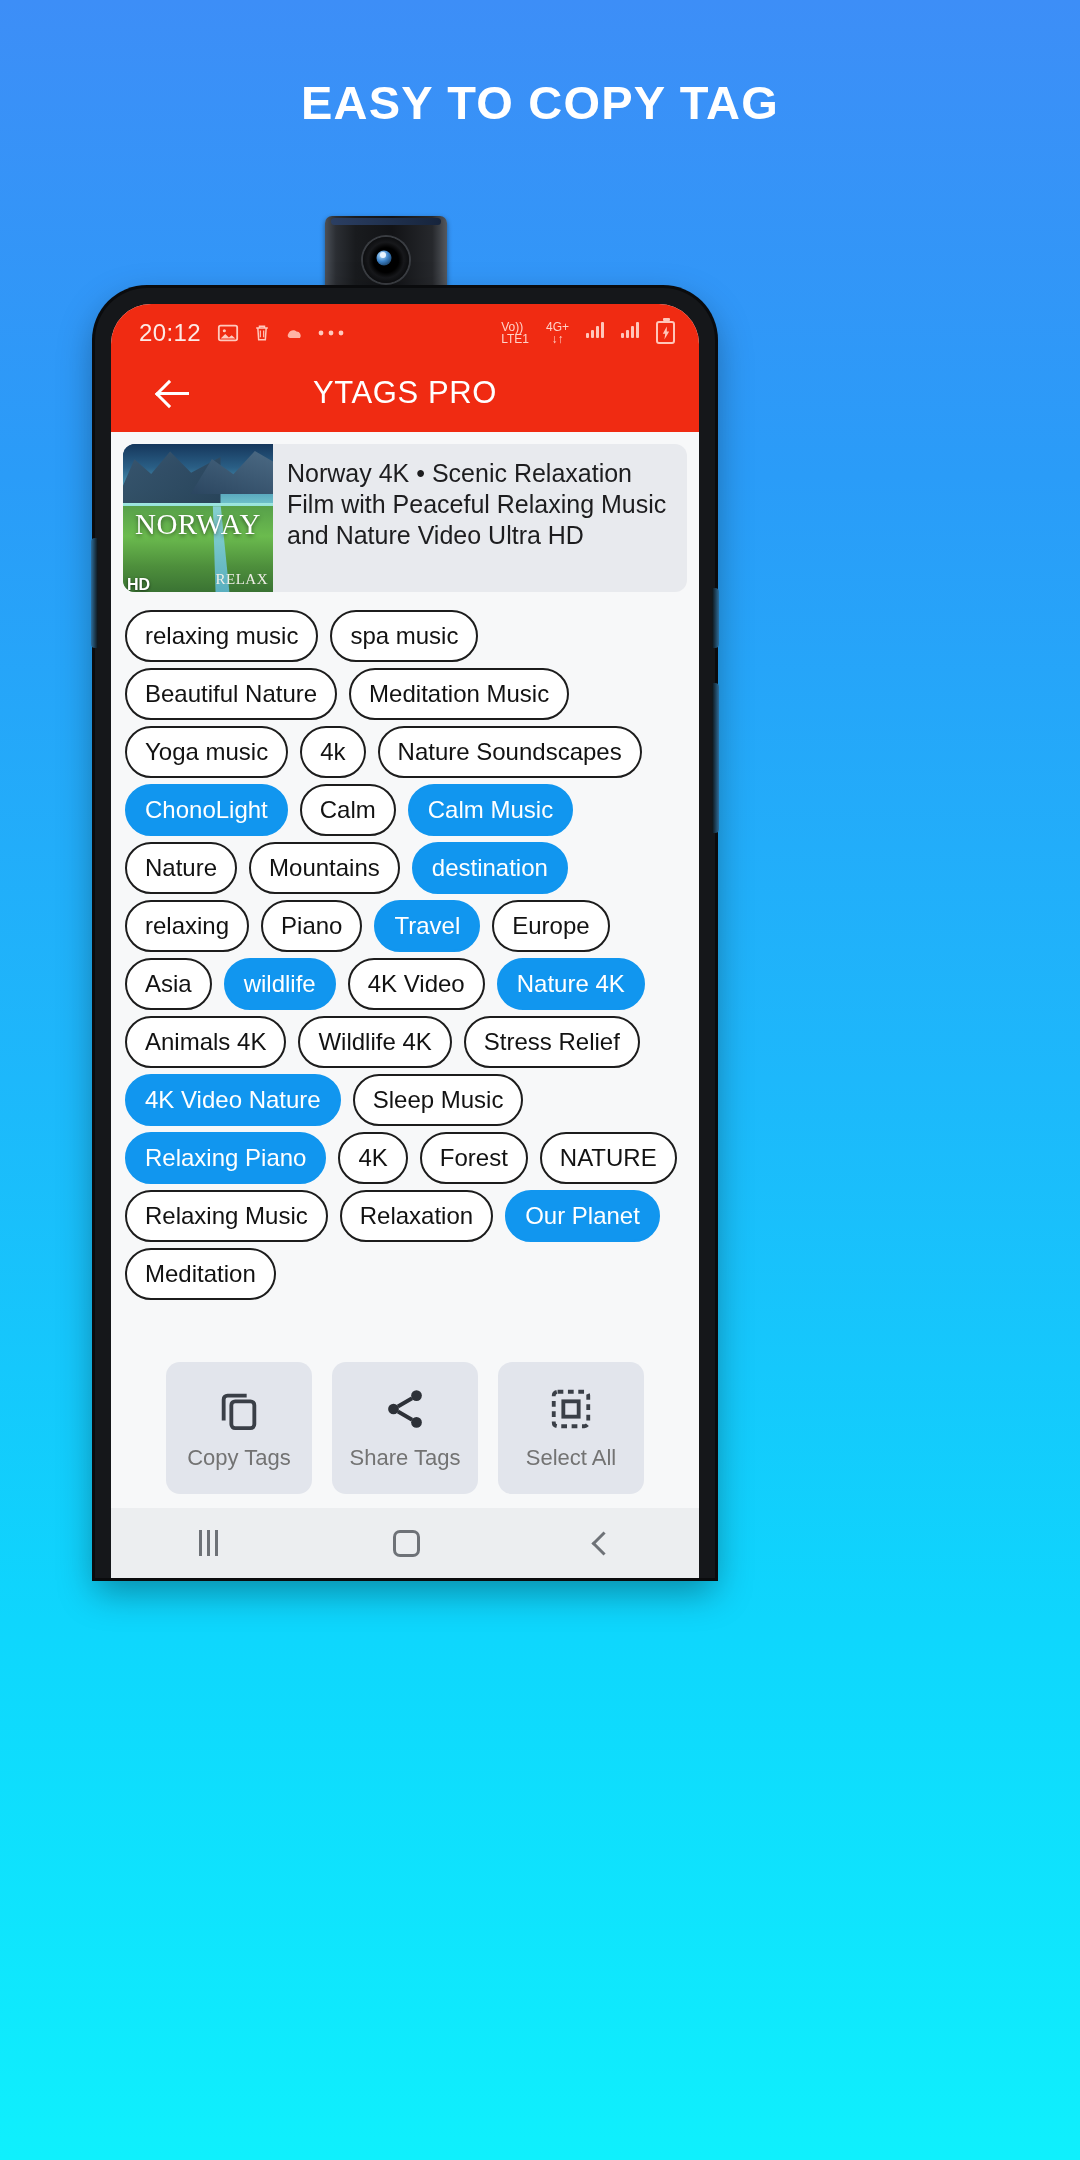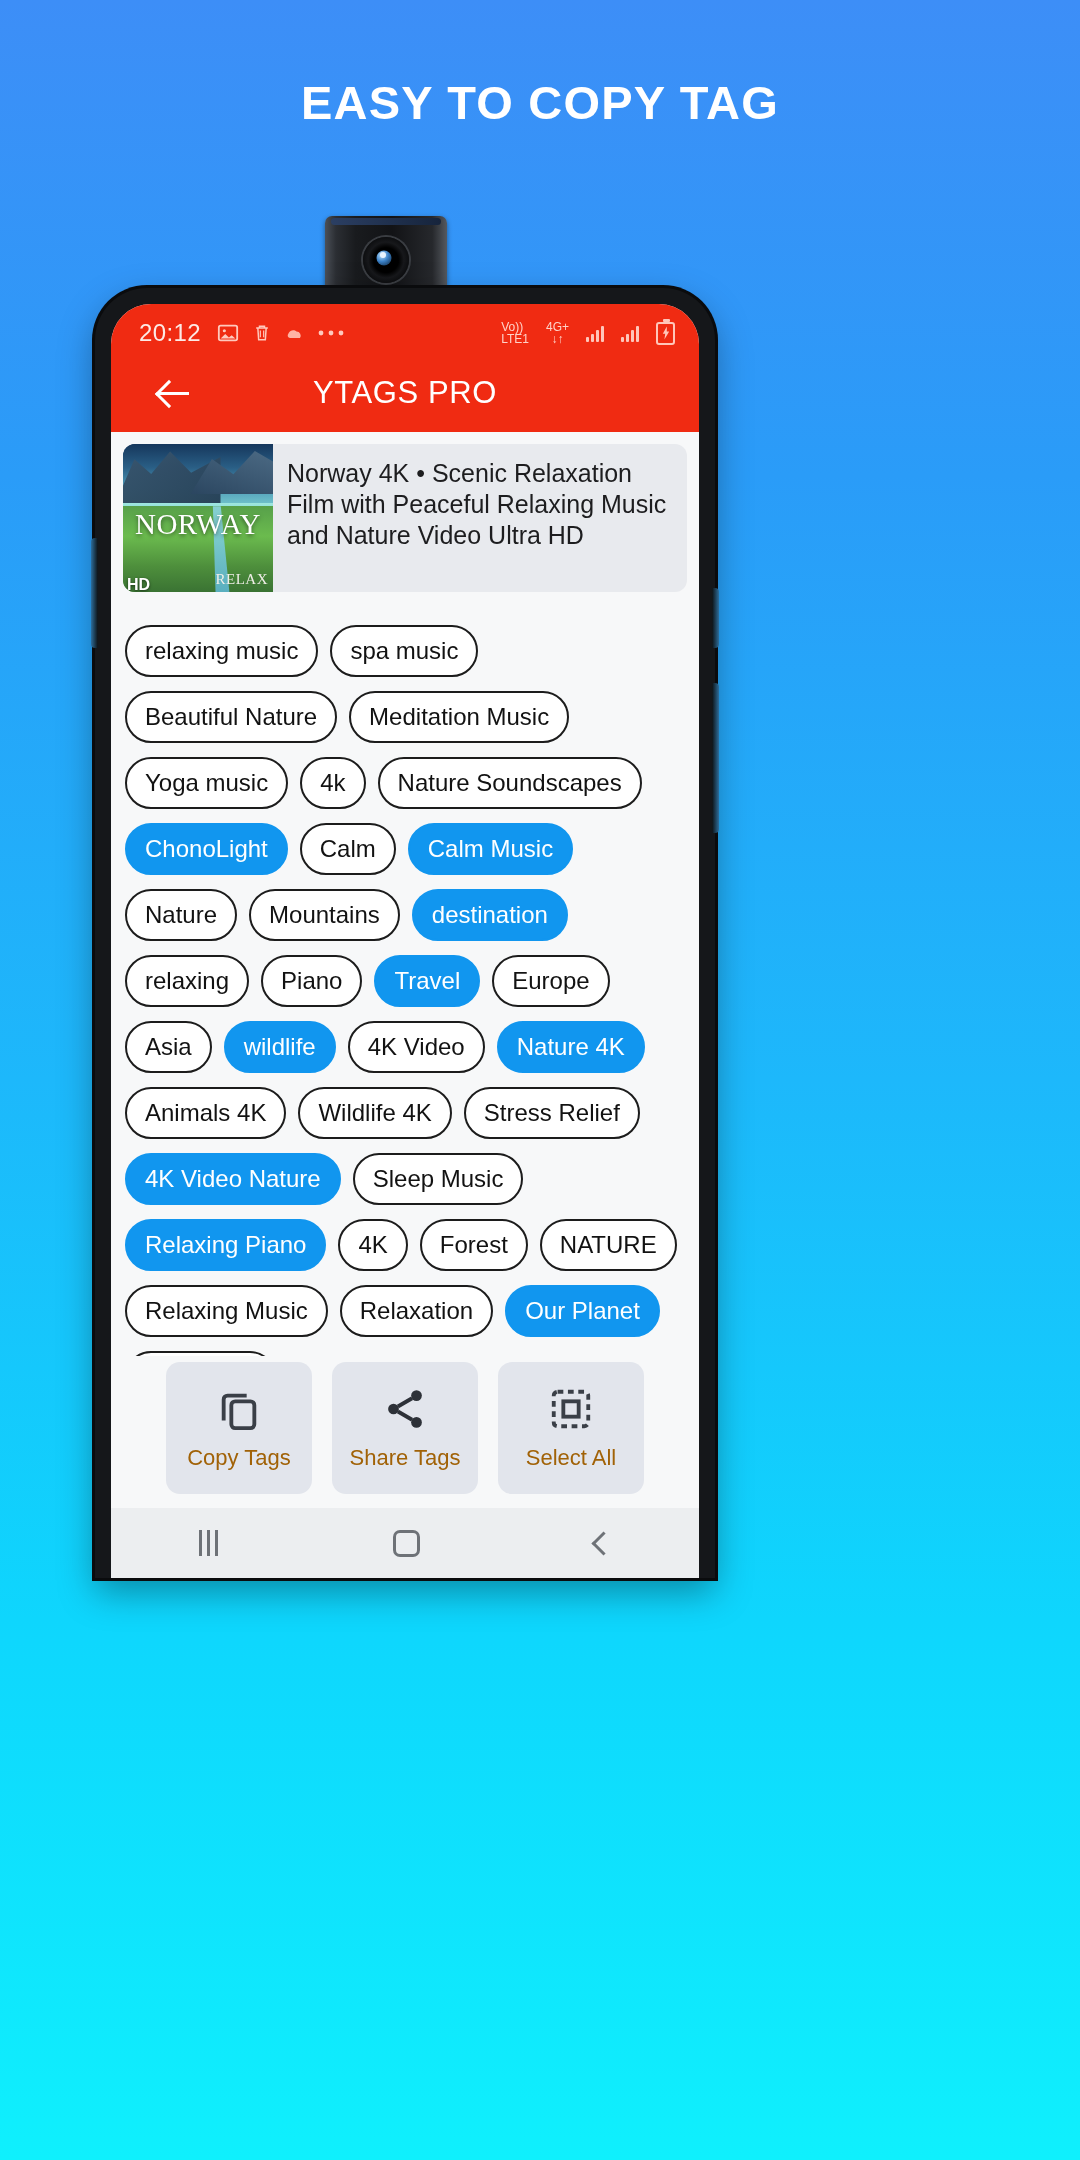--- a/index.html
+++ b/index.html
@@ -73,21 +73,21 @@
   }
 
   
   .statusbar{
     height:50px; background:#f02b12; flex:none;
     display:flex; align-items:center; padding:8px 24px 0 28px; color:#ffd9d2;
   }
   .sb-time{ font-size:24px; color:#fdeae6; letter-spacing:.4px; }
   .sb-left-icons{ display:flex; align-items:center; gap:13px; margin-left:16px; }
   .sb-spacer{ flex:1; }
-  .sb-right{ display:flex; align-items:center; gap:17px; }
+  .sb-right{ display:flex; align-items:flex-start; gap:17px; }
   .volte{ font-size:12px; line-height:12px; color:#ffd2c8; text-align:left; }
   .netg{ font-size:12px; line-height:12px; color:#ffd2c8; text-align:center; }
   .bars{ display:flex; align-items:flex-end; gap:2px; height:17px; }
   .bars i{ display:block; width:3px; background:#ffc6ba; border-radius:1px; }
   .bars i:nth-child(1){height:5px;} .bars i:nth-child(2){height:8px;}
   .bars i:nth-child(3){height:12px;} .bars i:nth-child(4){height:16px;}
   .batt{
     width:19px; height:23px; border:2px solid #ffc6ba; border-radius:3px;
     position:relative; display:flex; align-items:center; justify-content:center;
   }
@@ -163,41 +163,41 @@
     position:absolute; right:5px; bottom:4px; color:#f0eee8;
     font-family:"Liberation Serif", serif; font-size:15px; letter-spacing:.5px;
   }
   .video-title{
     flex:1; padding:14px 14px 10px 14px; color:#1d1d1f;
     font-size:25px; line-height:31px;
   }
 
   
   .tags{
-    display:flex; flex-wrap:wrap; gap:14px 12px;
-    padding:18px 14px 10px 14px; align-content:flex-start;margin-top:15px;
+    display:flex; flex-wrap:wrap; gap:6px 12px;
+    padding:18px 14px 10px 14px; align-content:flex-start;
   }
   .chip{
     border:2px solid #1c1c1c; background:#fff; color:#121212;
     border-radius:34px; padding:11px 18px; font-size:24px; line-height:26px;
     white-space:nowrap; cursor:pointer;
   }
   .chip.sel{ background:#1196ef; border-color:#1196ef; color:#ffffff; }
 
   
   .actions{
     flex:none; display:flex; justify-content:center; gap:20px;
     padding:6px 14px 14px 14px; background:#f7f8f9;
   }
   .action{
     width:146px; height:132px; background:#e2e5ec; border-radius:14px;
     display:flex; flex-direction:column; align-items:center; justify-content:center;
     gap:13px; cursor:pointer;
   }
-  .action-label{ font-size:22px; color:#a16207; }
+  .action-label{ font-size:22px; color:#737373; }
   .ic{ width:46px; height:46px; }
 
   
   .navbar{
     flex:none; height:70px; background:#eceef0;
     display:flex; align-items:center; justify-content:space-around;
   }
   .nav-recent{ display:flex; gap:5px; }
   .nav-recent i{ display:block; width:3px; height:26px; background:#6e7277; }
   .nav-home{ width:27px; height:27px; border:3px solid #6e7277; border-radius:7px; }

